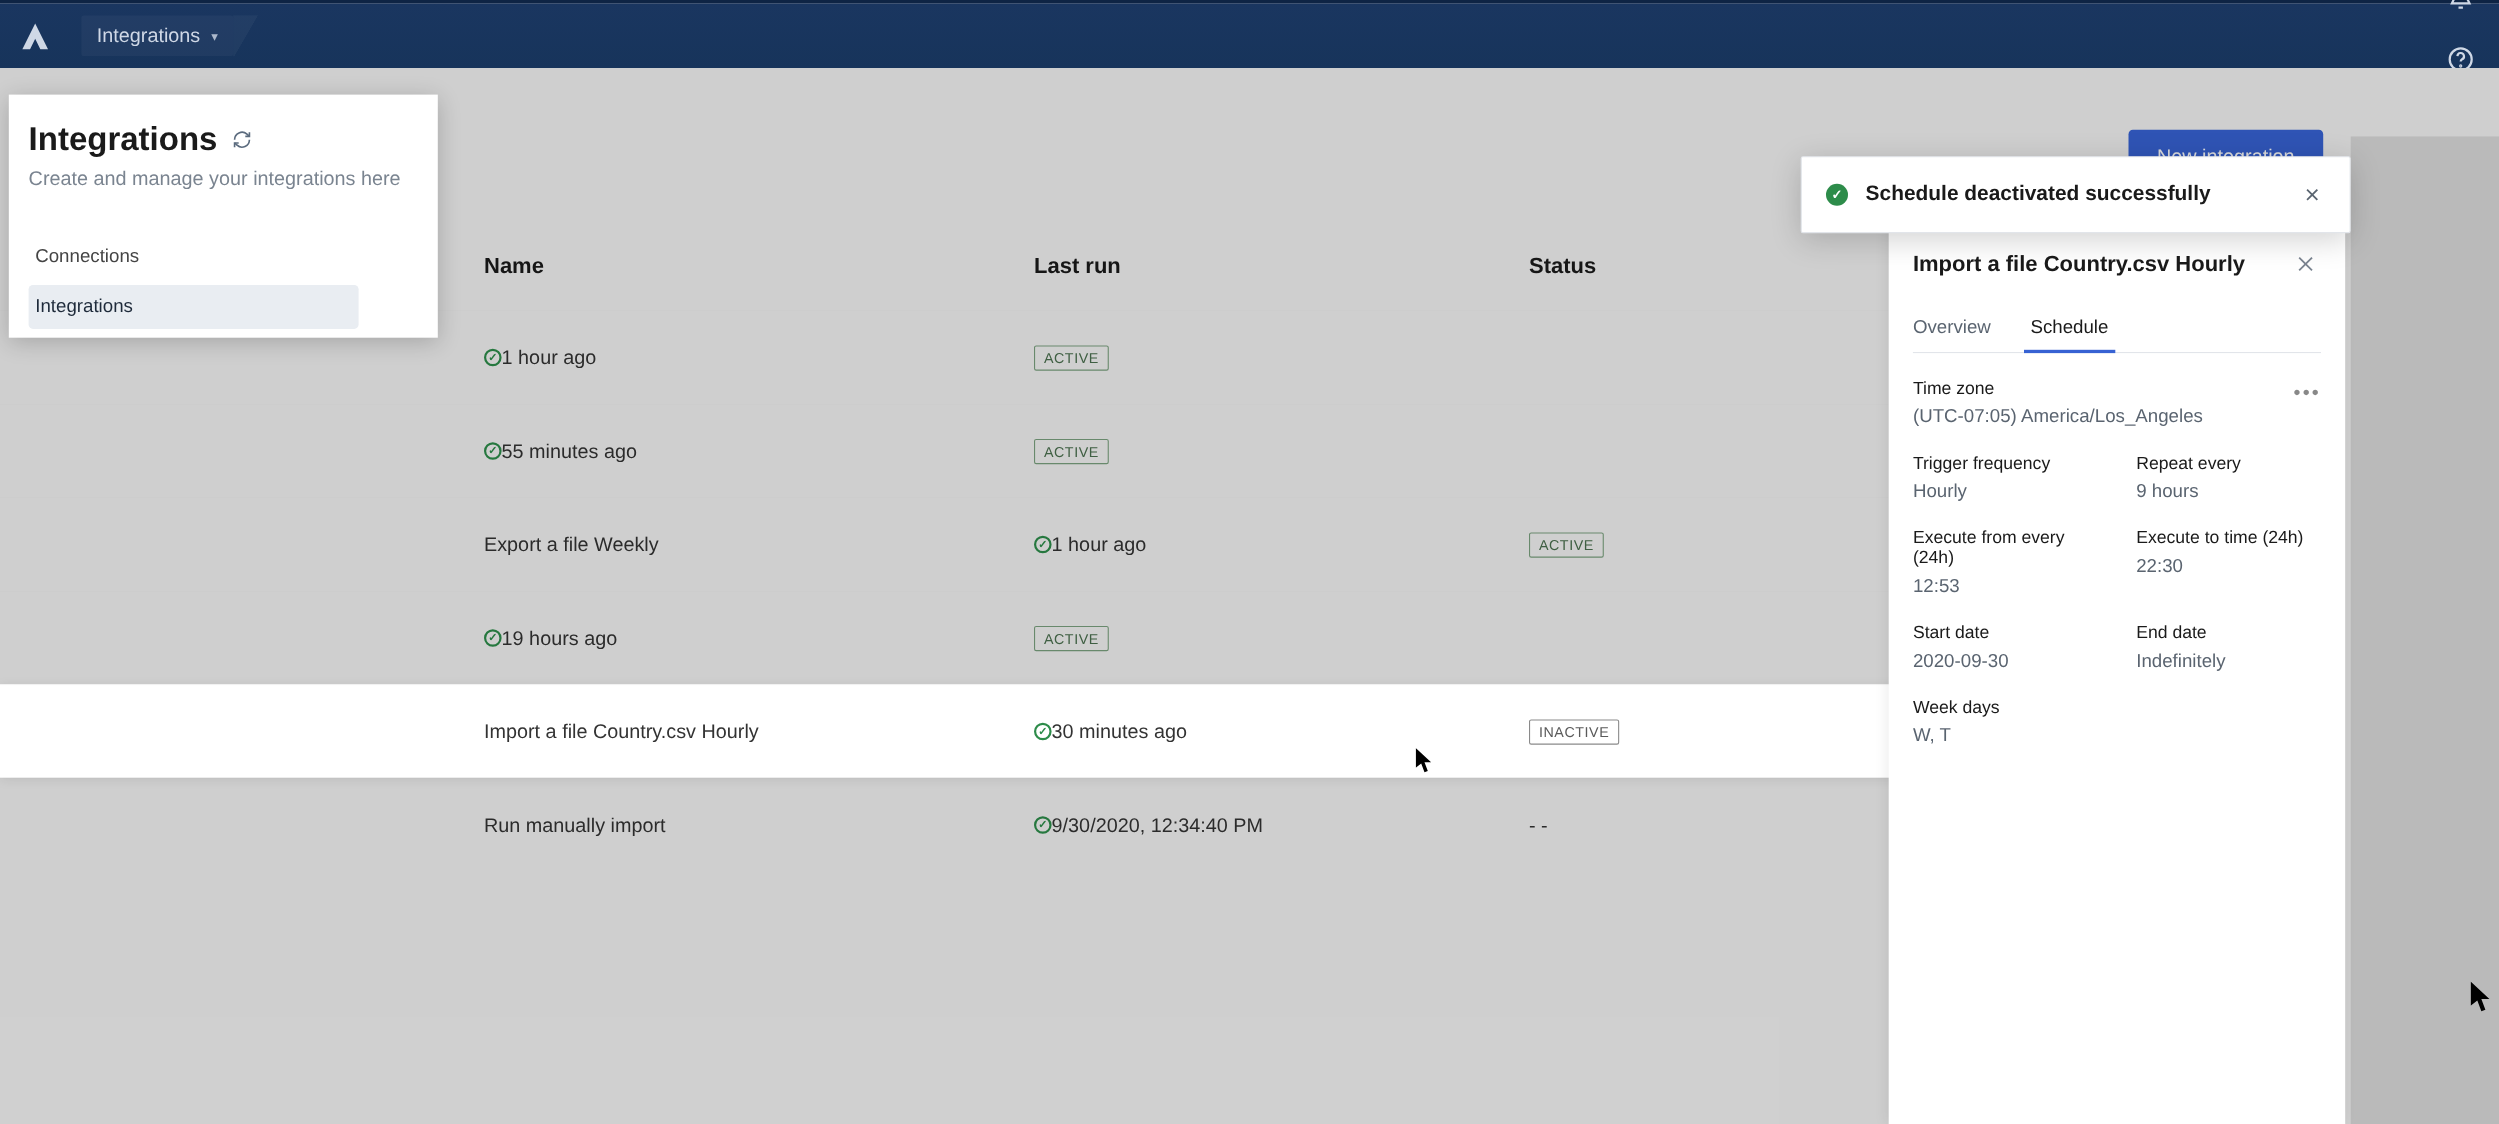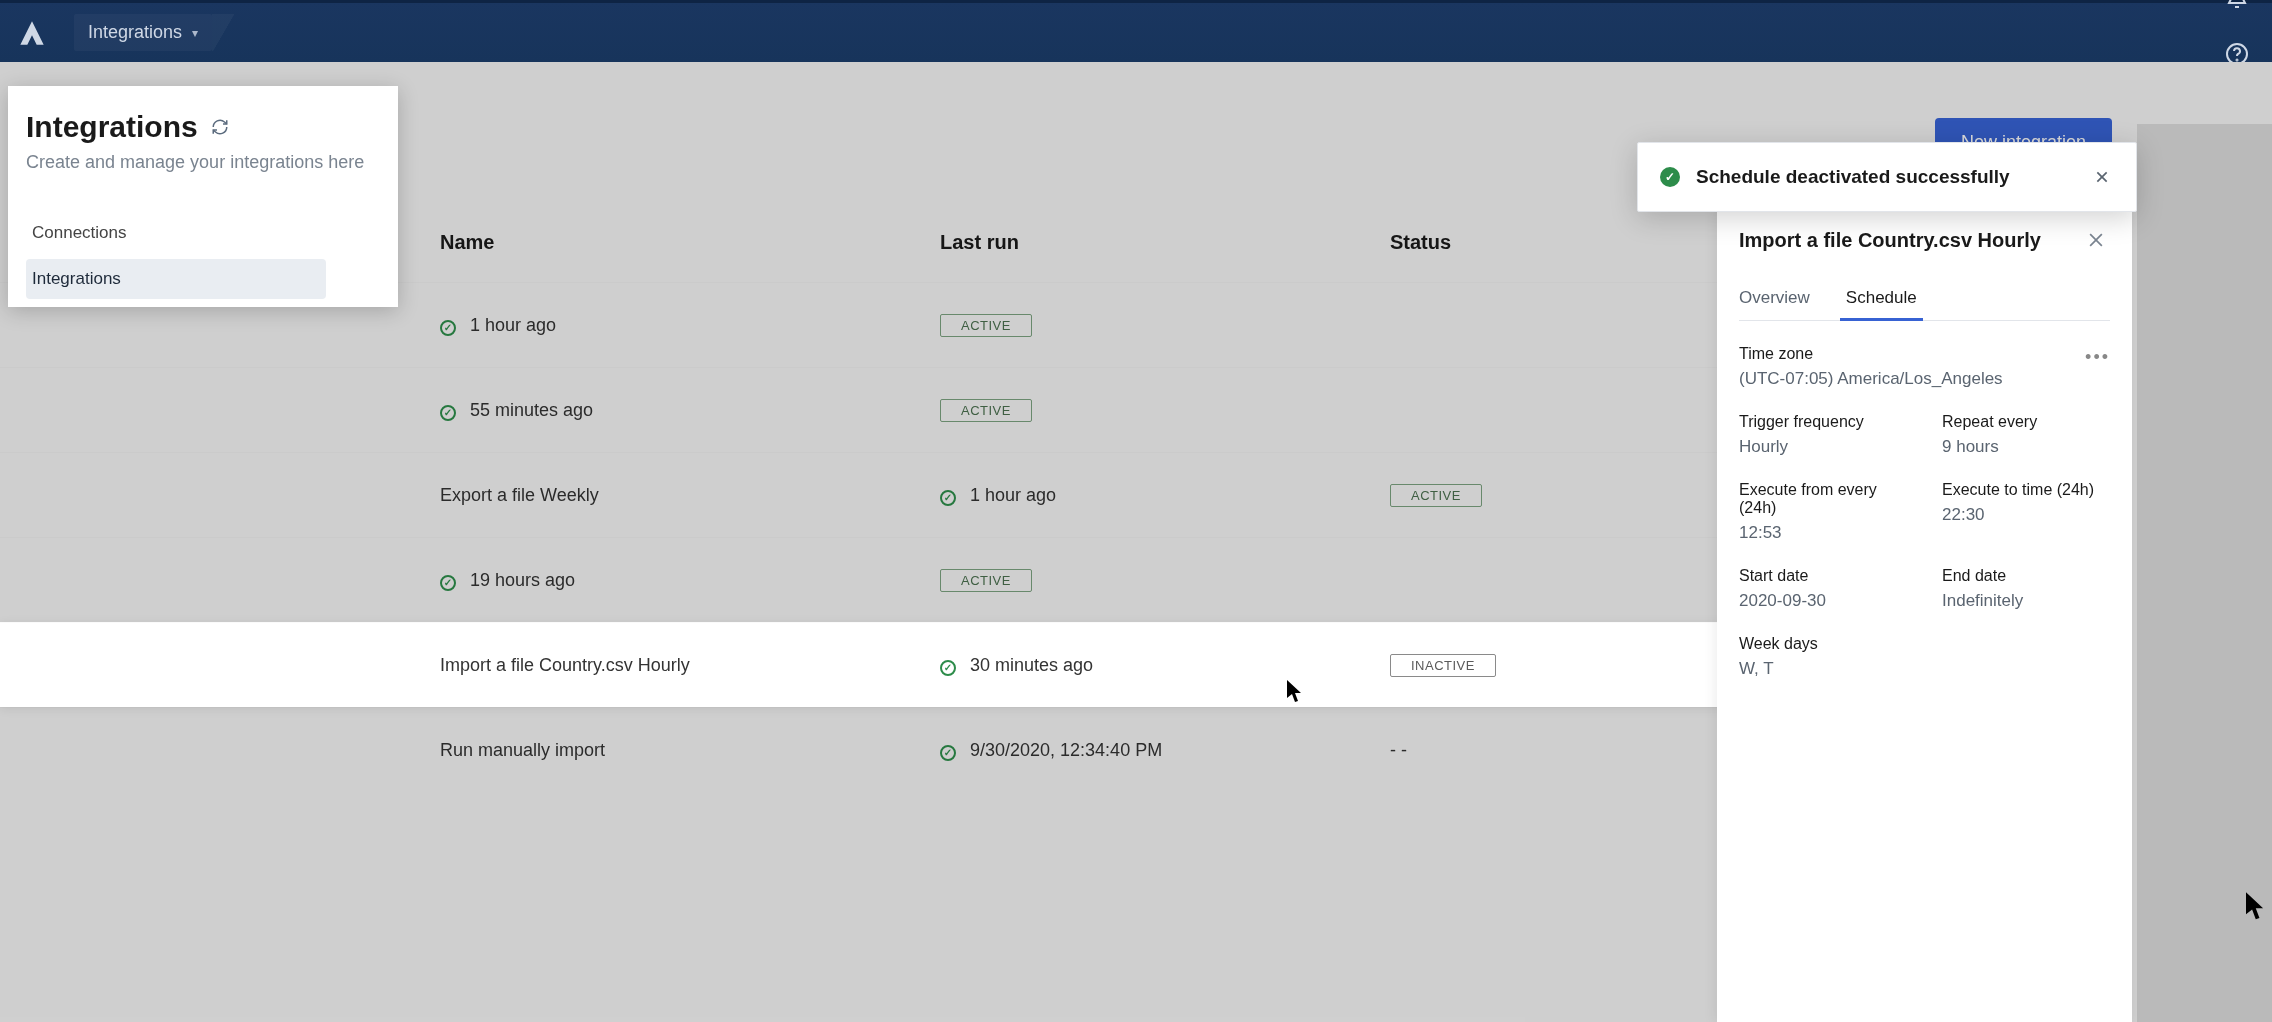--- a/index.html
+++ b/index.html
@@ -187,22 +187,21 @@
   .list-row.selected {
     background: #fff;
     box-shadow: 0 2px 10px rgba(0,0,0,0.08);
     position: relative;
     z-index: 20;
     margin-left: 60px;
     padding-left: 440px;
   }
   .run-cell {
     display: flex;
-    align-items: flex-end;
-    gap: 14px;
+    align-items: center;
   }
   .status-dot {
     width: 16px;
     height: 16px;
     border-radius: 50%;
     border: 2px solid #2d8c4a;
     display: flex;
     align-items: center;
     justify-content: center;
   }
@@ -211,21 +210,21 @@
     font-size: 10px;
     color: #2d8c4a;
     font-weight: bold;
   }
   .badge {
     display: inline-block;
     border: 1.5px solid #7aa07e;
     color: #4a6f4e;
     font-size: 13px;
     letter-spacing: 0.5px;
-    padding: 3px 20px;
+    padding: 3px 8px;
     border-radius: 2px;
     font-weight: 500;
   }
   .badge.inactive {
     border-color: #8a8a8a;
     color: #5a5a5a;
   }
   .row-more {
     text-align: right;
     padding-right: 40px;

